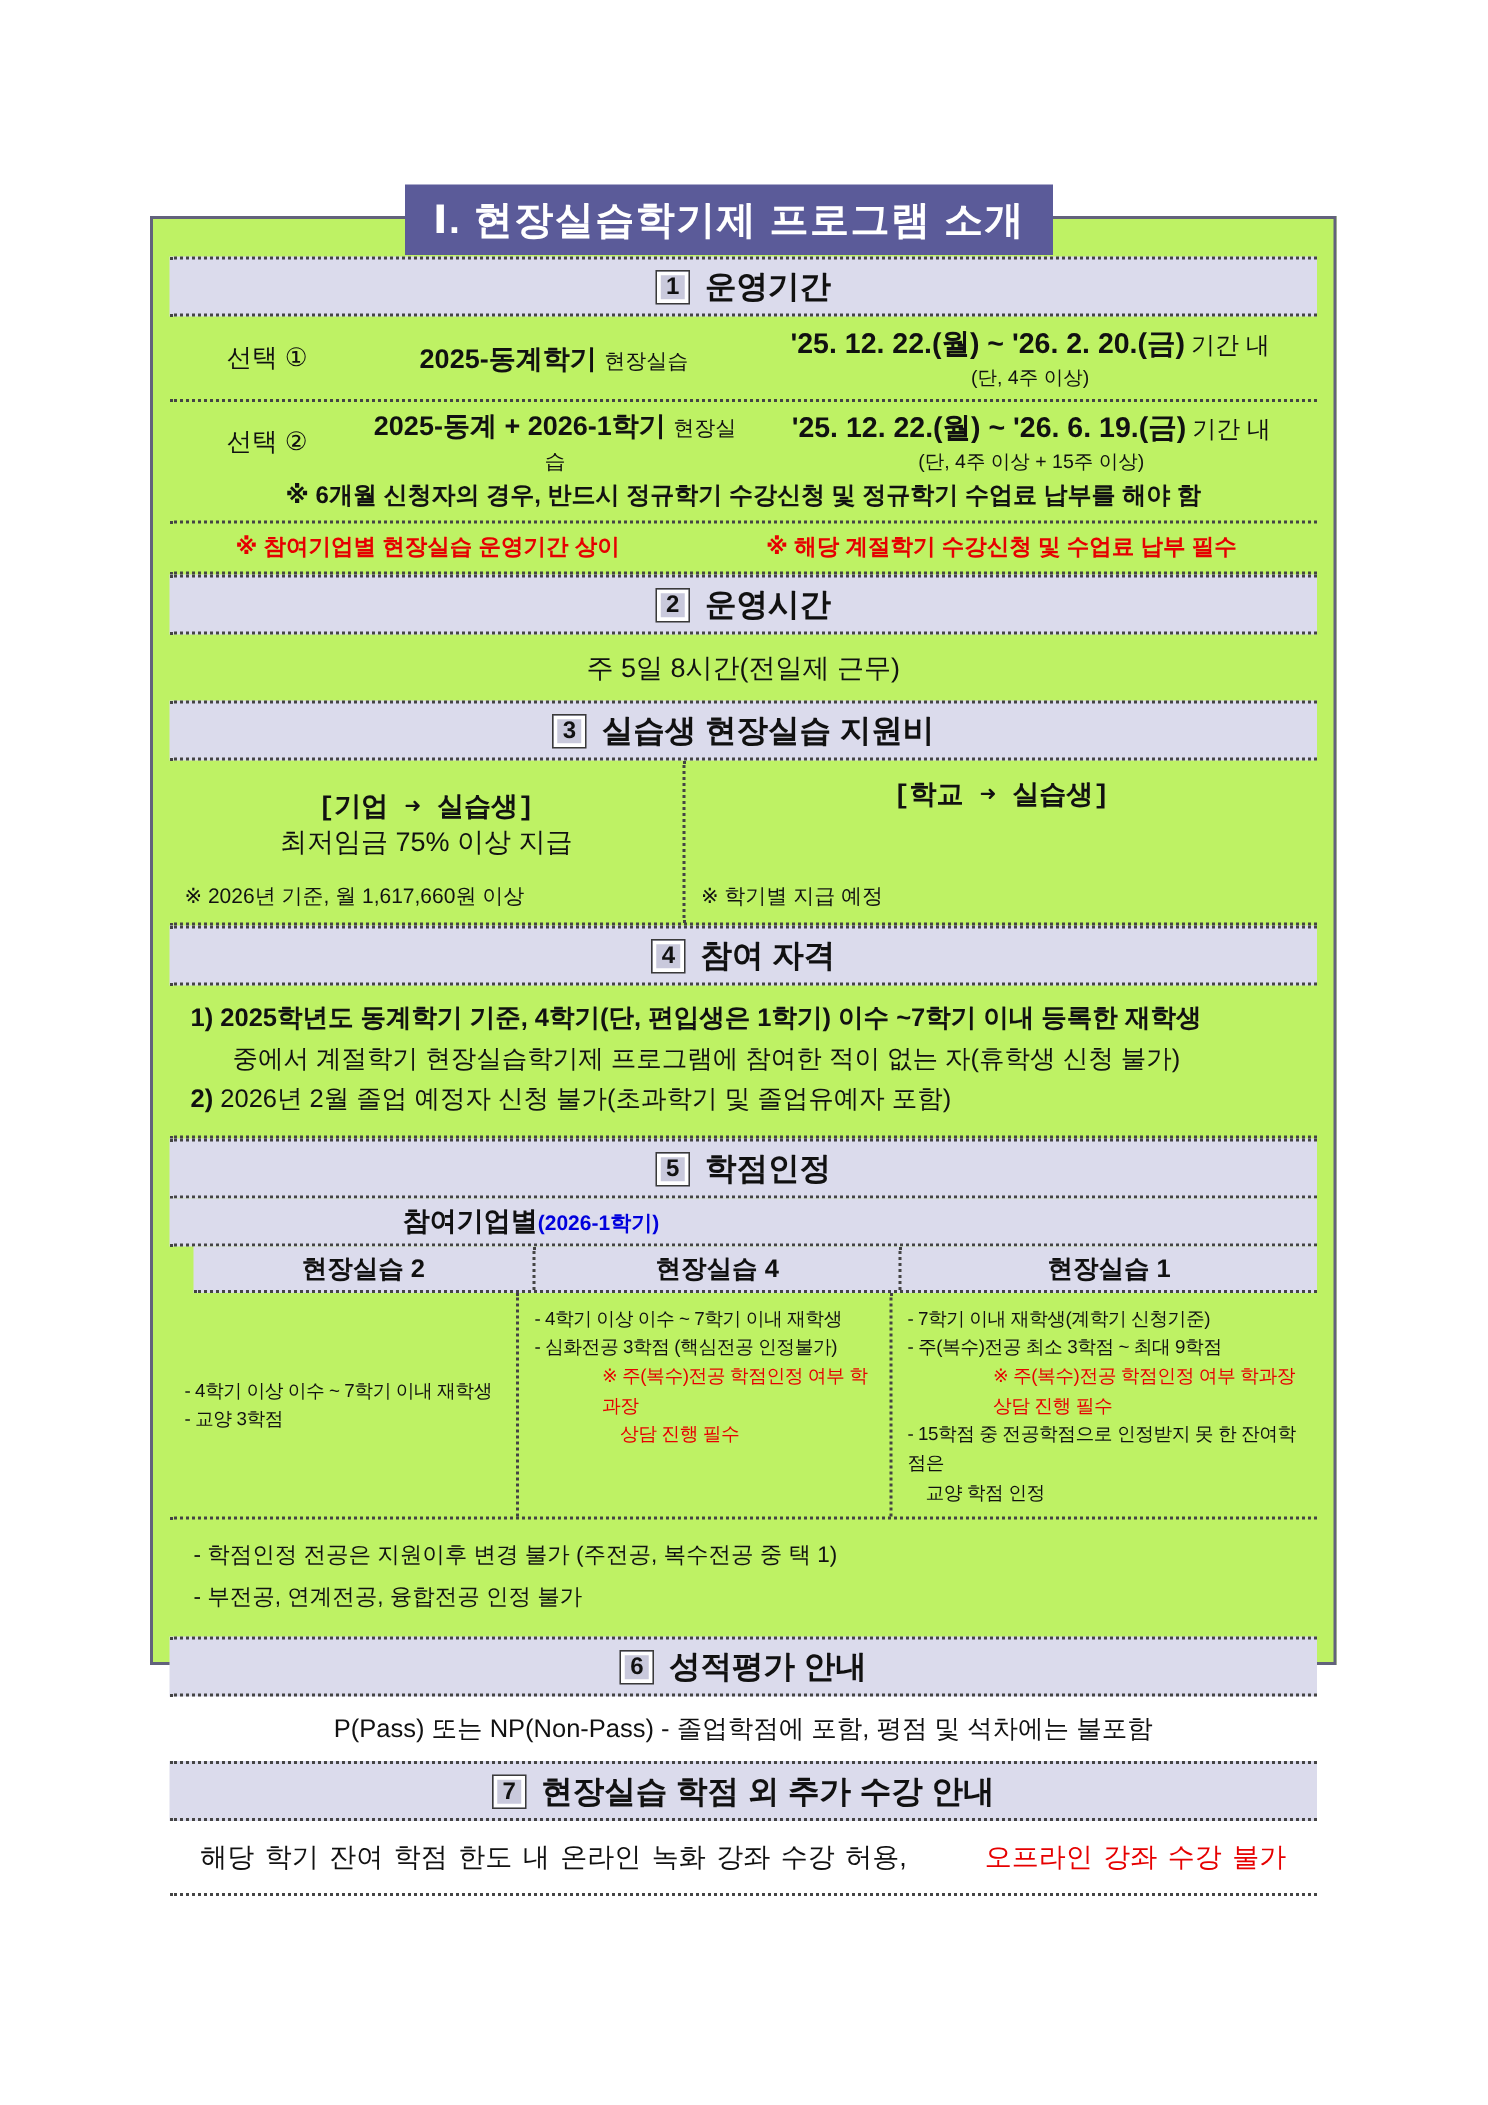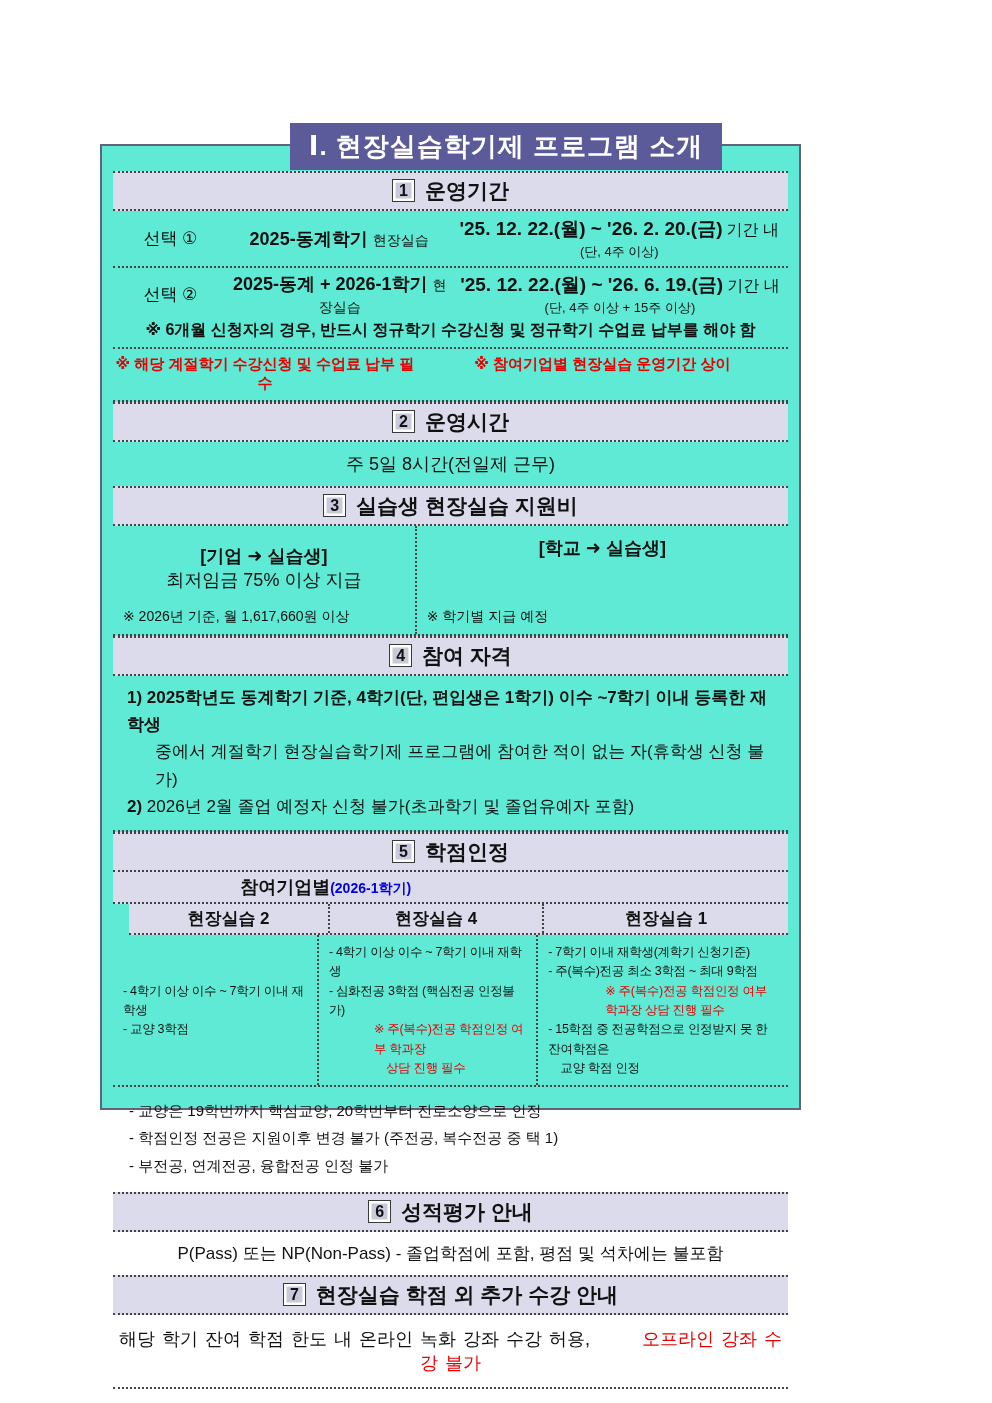--- a/index.html
+++ b/index.html
@@ -4,26 +4,26 @@
 <style>
   * { box-sizing: border-box; margin: 0; padding: 0; }
   html,body { background:#ffffff; }
   body {
     width: 992px; height: 1403px; position: relative;
     font-family: "Liberation Sans", "DejaVu Sans", sans-serif;
     color: #111111;
   }
   .outer-box {
     position: absolute; left: 100px; top: 144px;
-    width: 701px; height: 966px;
+    width: 791px; height: 966px;
     border: 2px solid #62627c;
-    background: #5eead4;
+    background: #bef264;
   }
   .title-bar {
-    position: absolute; left: 290px; top: 123px;
+    position: absolute; left: 270px; top: 123px;
     width: 432px; height: 47px;
     background: #5b5b99; color: #ffffff;
     font-size: 26px; font-weight: bold; letter-spacing: 1px;
     display: flex; align-items: center; justify-content: center;
     z-index: 3;
   }
   .content {
     position: absolute; left: 11px; right: 11px; top: 25px;
   }
   .sec-header {
@@ -57,21 +57,21 @@
   .red-row { display: grid; grid-template-columns: 45% 55%; padding: 6px 0 7px 0; }
   .red-row div { text-align: center; color: #e60000; font-weight: bold; font-size: 15px; }
   .red-text { color: #e60000; margin-left: 45px; }
   .blue-text { color: #0000dd; }
 
   .center-line { text-align: center; font-size: 18px; padding: 10px 0; min-height: 42px; }
 
   
   .s3-grid { display: grid; grid-template-columns: 45% 55%; min-height: 110px; }
   .s3-cell { display: flex; flex-direction: column; padding: 10px 10px 8px 10px; }
-  .s3-head { text-align: center; font-weight: bold; font-size: 18px; }
+  .s3-head { text-align: center; font-weight: bold; font-size: 18px; font-family: Liberation Mono, monospace; }
   .s3-body { text-align: center; font-size: 18px; margin-top: 0; }
   .s3-items { padding-left: 12px; margin-top: 4px; font-size: 17px; line-height: 1.45; }
   .s3-note { margin-top: auto; font-size: 14px; text-align: left; padding-top: 10px; }
 
   
   .s4-content { padding: 8px 14px 10px 14px; line-height: 1.6; font-size: 17px; }
   .s4-no { font-weight: bold; }
   .s4-cont { padding-left: 28px; }
 
   
@@ -127,22 +127,22 @@
               <span class="period-main">'25. 12. 22.(월) ~ '26. 6. 19.(금)</span><span class="period-tail">기간 내</span>
             </div>
             <div class="period-note">(단, 4주 이상 + 15주 이상)</div>
           </div>
         </div>
       </div>
       <div class="s1-note">※ 6개월 신청자의 경우, 반드시 정규학기 수강신청 및 정규학기 수업료 납부를 해야 함</div>
     </div>
 
     <div class="red-row dotted-b">
+      <div>※ 참여기업별 현장실습 운영기간 상이</div>
       <div>※ 해당 계절학기 수강신청 및 수업료 납부 필수</div>
-      <div>※ 참여기업별 현장실습 운영기간 상이</div>
     </div>
 
     <div class="sec-header">
       <span class="num-box">2</span><span>운영시간</span>
     </div>
     <div class="center-line">주 5일 8시간(전일제 근무)</div>
 
     <div class="sec-header">
       <span class="num-box">3</span><span>실습생 현장실습 지원비</span>
     </div>
@@ -201,21 +201,20 @@
       </div>
       <div class="s5-cell">
         <div>- 7학기 이내 재학생(계학기 신청기준)</div>
         <div>- 주(복수)전공 최소 3학점 ~ 최대 9학점</div>
         <div class="red-text s5-indent">※ 주(복수)전공 학점인정 여부 학과장 상담 진행 필수</div>
         <div>- 15학점 중 전공학점으로 인정받지 못 한 잔여학점은</div>
         <div class="s5-indent">교양 학점 인정</div>
       </div>
     </div>
     <div class="s5-notes">
-      <div>- 교양은 19학번까지 핵심교양, 20학번부터 진로소양으로 인정</div>
       <div>- 학점인정 전공은 지원이후 변경 불가 (주전공, 복수전공 중 택 1)</div>
       <div>- 부전공, 연계전공, 융합전공 인정 불가</div>
     </div>
 
     <div class="sec-header">
       <span class="num-box">6</span><span>성적평가 안내</span>
     </div>
     <div class="center-line" style="font-size:17px;">P(Pass) 또는 NP(Non-Pass) - 졸업학점에 포함, 평점 및 석차에는 불포함</div>
 
     <div class="sec-header">

